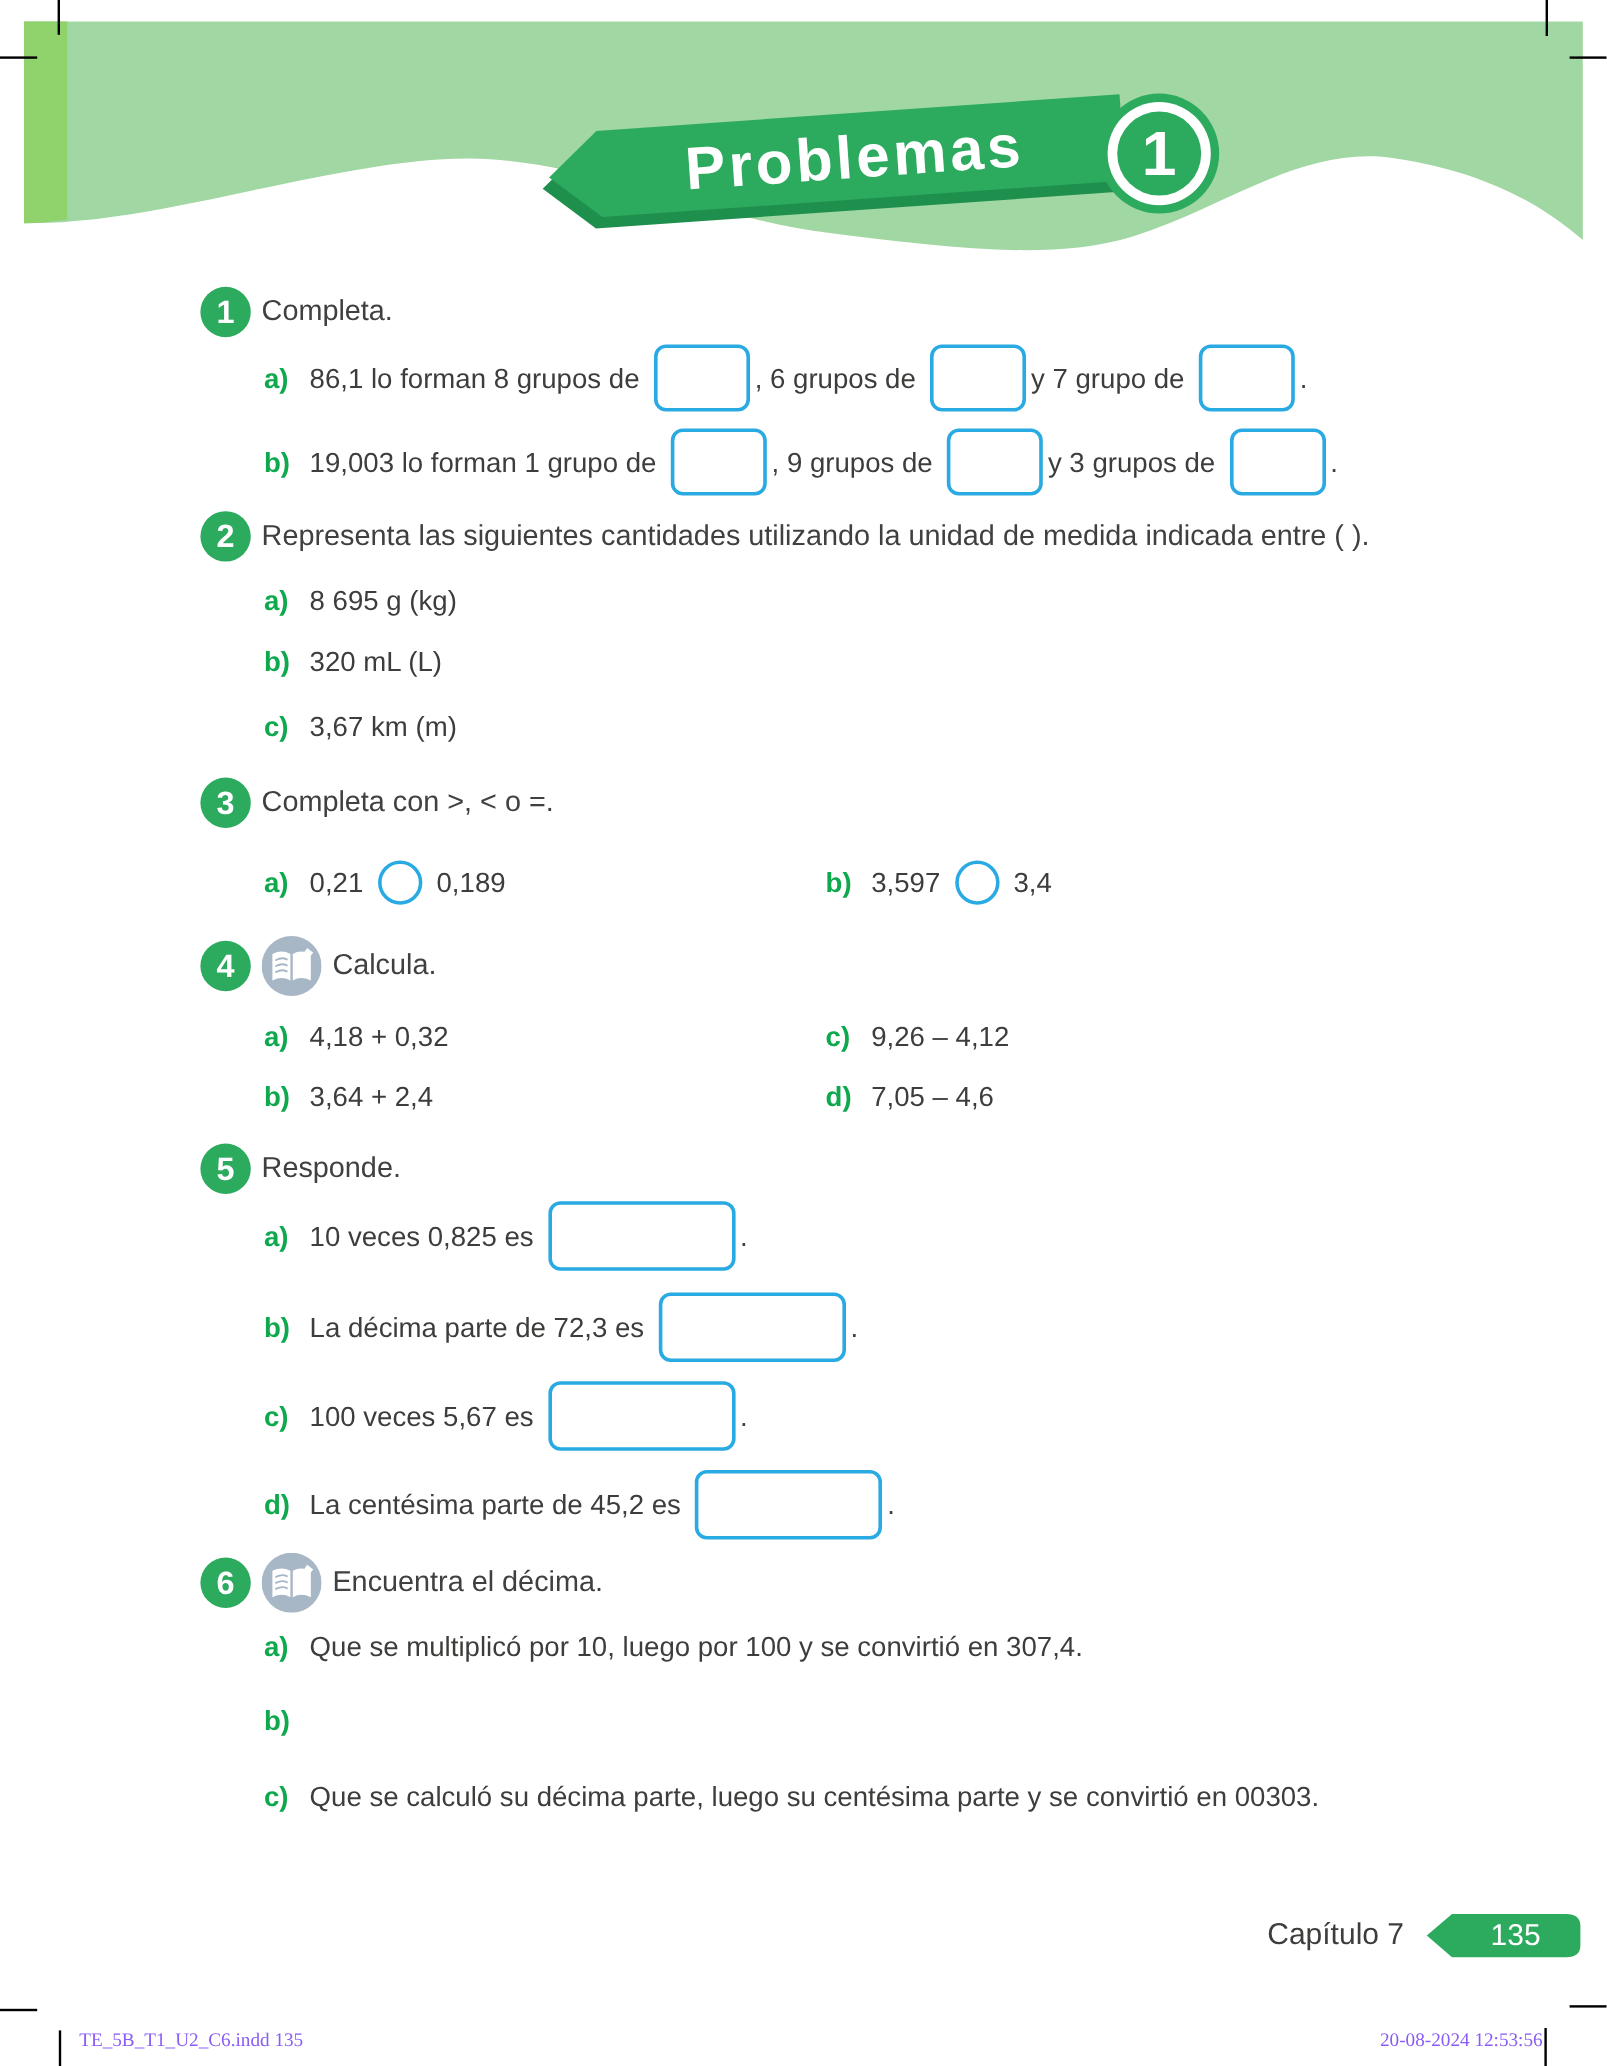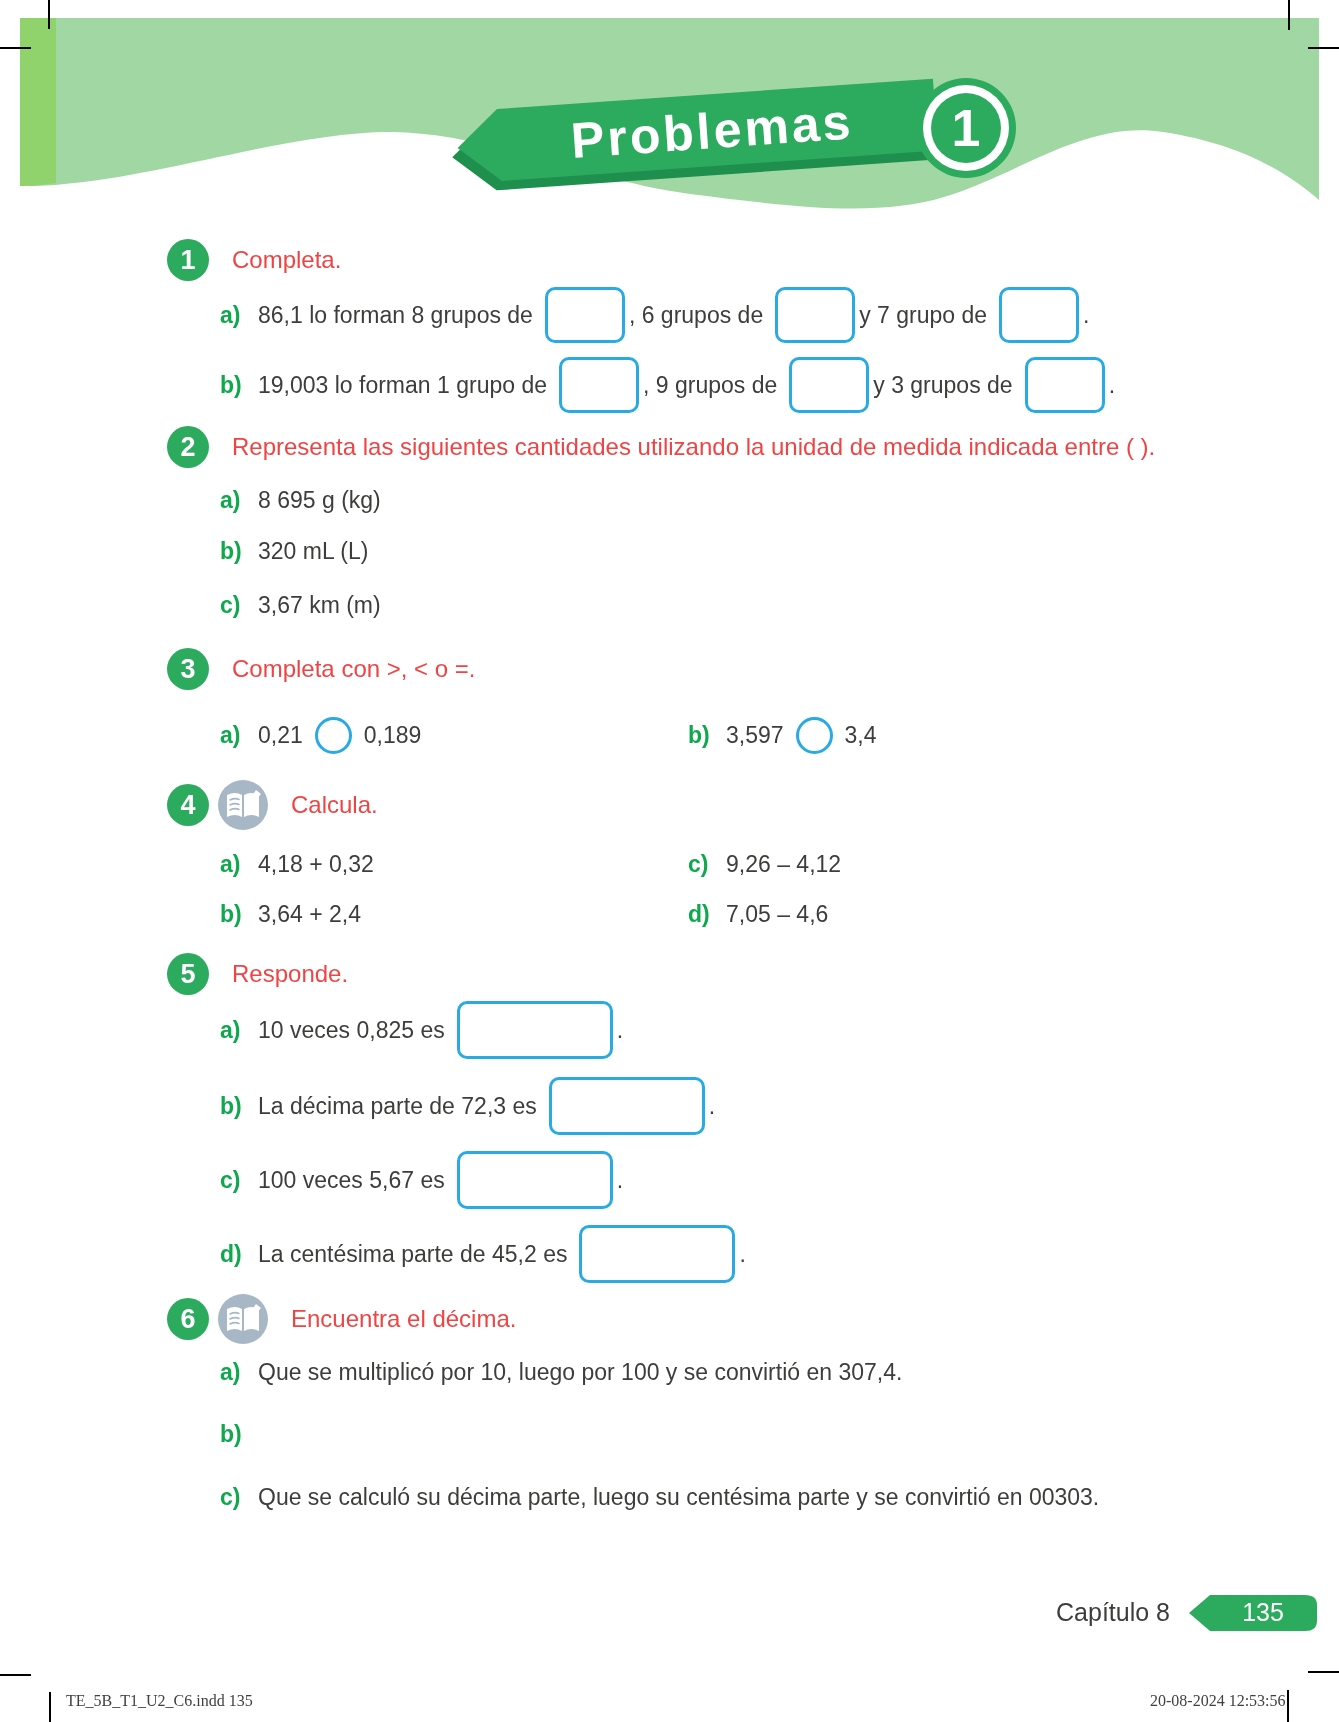--- a/index.html
+++ b/index.html
@@ -3,35 +3,35 @@
 <meta charset="utf-8">
 <style>
   html,body{margin:0;padding:0;background:#ffffff;}
   #page{position:relative;width:1339px;height:1722px;background:#ffffff;overflow:hidden;
         font-family:"Liberation Sans", sans-serif;color:#3d3d3b;}
   svg text{font-family:"Liberation Sans", sans-serif;}
   .abs{position:absolute;}
   .row{position:absolute;display:flex;align-items:center;white-space:nowrap;
        font-size:23px;color:#3d3d3b;}
   .lbl{color:#0ea84d;font-weight:bold;width:38px;flex:0 0 auto;}
-  .ptitle{font-size:24px;color:#ef4444;margin-left:14px;}
+  .ptitle{font-size:24px;color:#404040;}
   .numb{width:42px;height:42px;border-radius:50%;background:#2caa5e;color:#fff;
         font-weight:bold;font-size:27px;text-align:center;line-height:42px;flex:0 0 auto;}
   .prow{position:absolute;display:flex;align-items:center;gap:9px;white-space:nowrap;}
   .box-s{width:80px;height:56px;border:3px solid #2aaae2;border-radius:10px;
          background:#fff;margin:0 4px 0 12px;box-sizing:border-box;flex:0 0 auto;}
   .box-l{width:156px;height:58px;border:3px solid #2aaae2;border-radius:10px;
          background:#fff;margin:0 4px 0 12px;box-sizing:border-box;flex:0 0 auto;}
   .cmp{width:37px;height:37px;border:3px solid #2aaae2;border-radius:50%;
        background:#fff;margin:0 12px;box-sizing:border-box;flex:0 0 auto;}
   .micon{width:50px;height:50px;flex:0 0 auto;}
   .crop{position:absolute;background:#000;}
   .footer-chap{position:absolute;left:950px;top:1598px;width:220px;text-align:right;
                font-size:25px;color:#3d3d3b;}
-  .imprint{position:absolute;font-family:"Liberation Serif", serif;font-size:16px;color:#404040;}
+  .imprint{position:absolute;font-family:"Liberation Serif", serif;font-size:16px;color:#8b5cf6;}
 </style>
 </head>
 <body>
 
 <div id="page">
 
   <svg class="abs" style="left:0;top:0" width="1339" height="235" viewBox="0 0 1339 235">
     <path d="M20,18 L1319,18 L1319,200
              C1282,168 1235,143 1163,132
              C1085,120 1020,174 944,197
@@ -187,21 +187,21 @@
     <span>Que se multiplicó por 10, luego por 100 y se convirtió en 307,4.</span>
   </div>
   <div class="row" style="left:220px;top:1419px;height:30px">
     <span class="lbl">b)</span>
   </div>
   <div class="row" style="left:220px;top:1482px;height:30px">
     <span class="lbl">c)</span>
     <span>Que se calculó su décima parte, luego su centésima parte y se convirtió en 00303.</span>
   </div>
 
-  <div class="footer-chap">Capítulo 8</div>
+  <div class="footer-chap">Capítulo 7</div>
   <svg class="abs" style="left:1186px;top:1593px" width="133" height="40" viewBox="0 0 133 40">
     <path d="M24,2 H119 Q131,2 131,12 V28 Q131,38 119,38 H24 L3,20 Z" fill="#2caa5e"></path>
     <text x="77" y="28" text-anchor="middle" font-size="25" fill="#ffffff">135</text>
   </svg>
 
   <div class="imprint" style="left:66px;top:1692px">TE_5B_T1_U2_C6.indd   135</div>
   <div class="imprint" style="left:1150px;top:1692px">20-08-2024   12:53:56</div>
 
   <div class="crop" style="left:48px;top:0;width:2px;height:29px"></div>
   <div class="crop" style="left:0;top:47px;width:31px;height:2px"></div>

